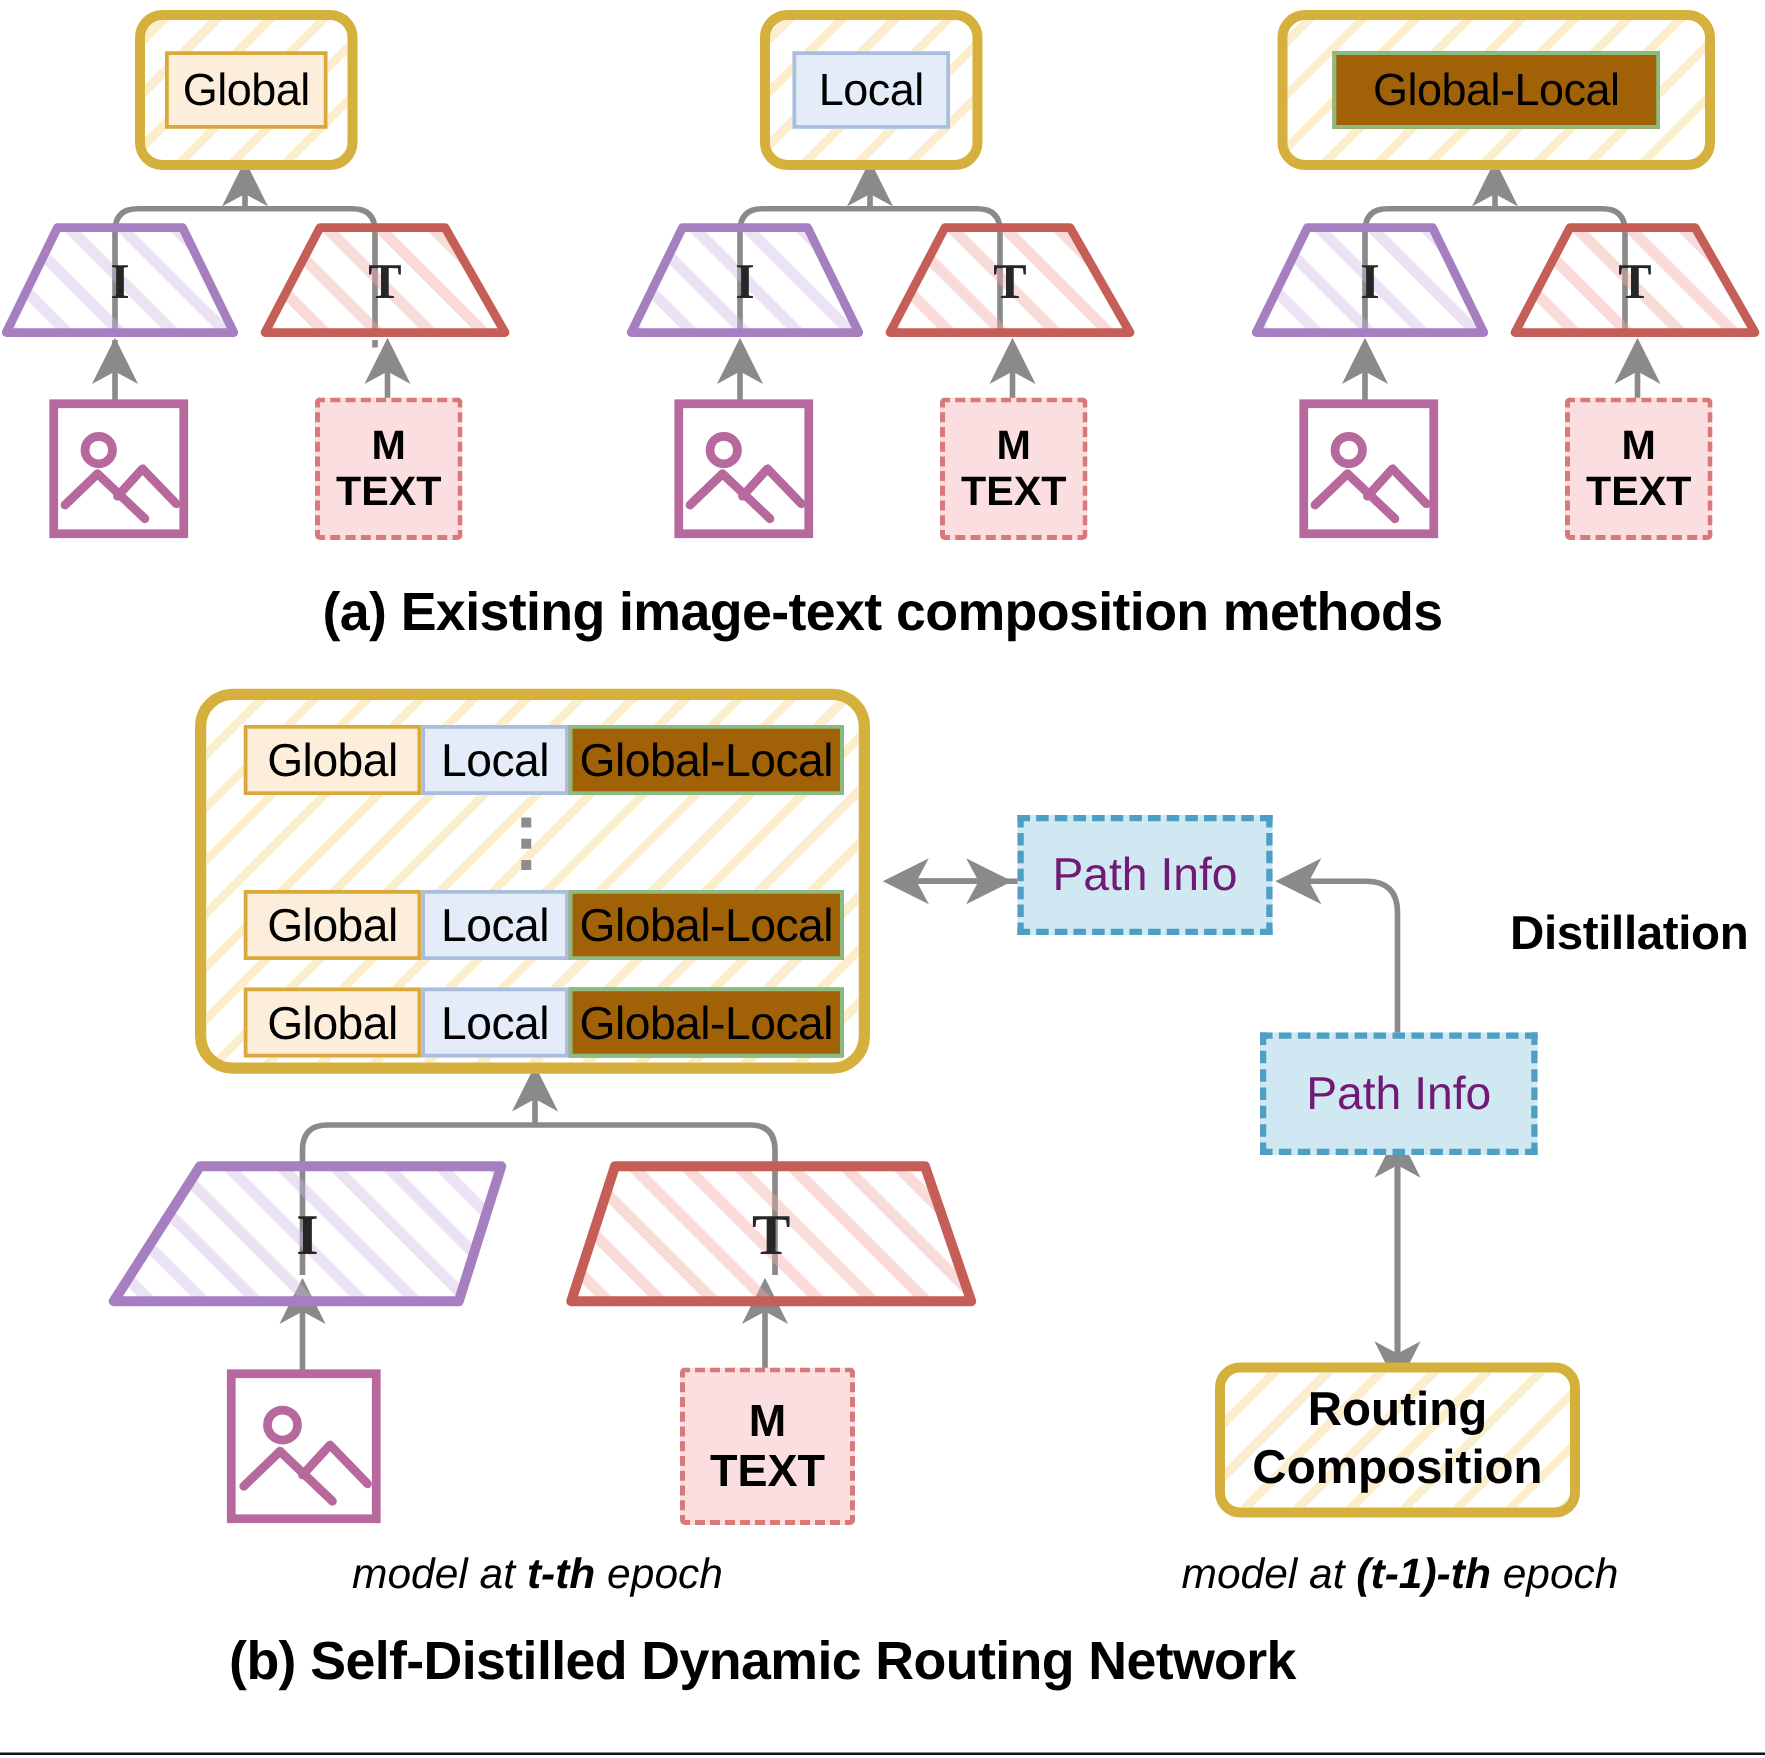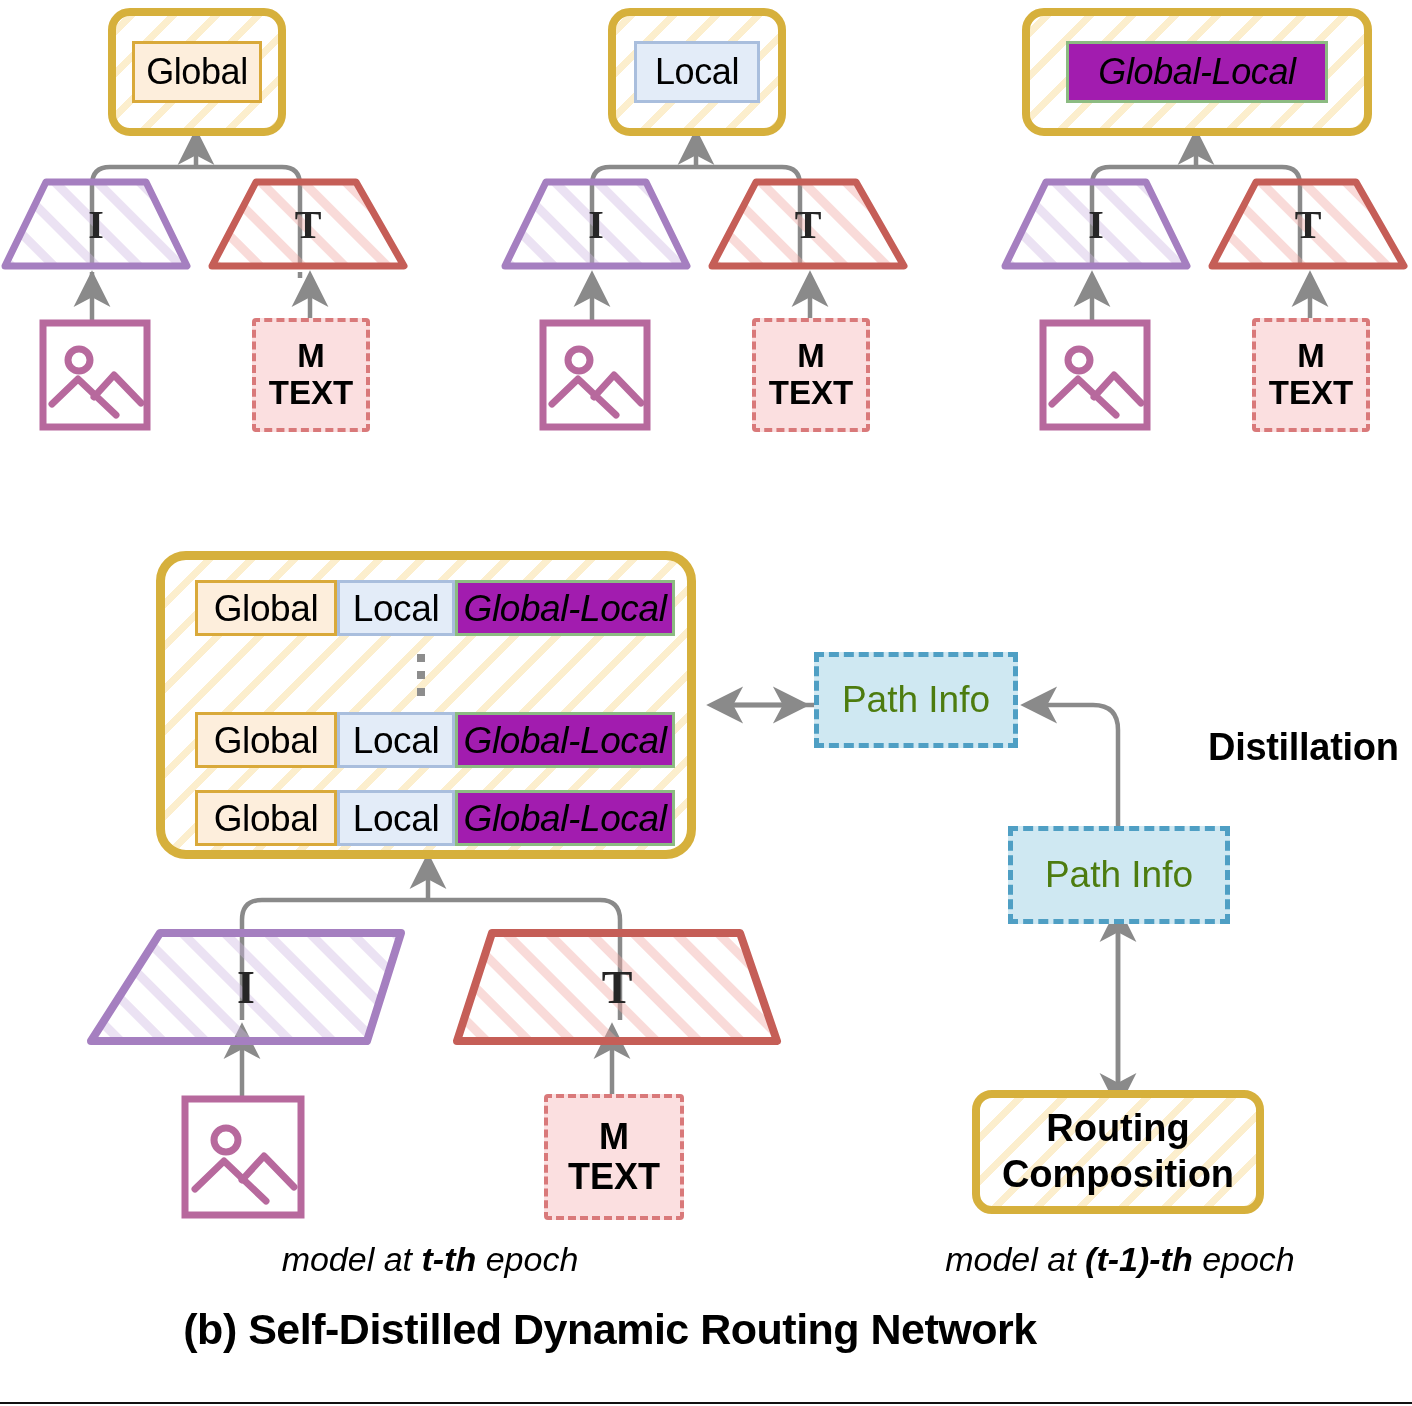--- a/index.html
+++ b/index.html
@@ -29,21 +29,21 @@
     border:3px solid;
     display:flex;align-items:center;justify-content:center;
     box-sizing:border-box;
     font-size:36px;line-height:1;
     letter-spacing:-0.4px;
     white-space:nowrap;
     z-index:2;
   }
   .chip-global{background:#fdeedc;border-color:#d9a93a;}
   .chip-local{background:#e3ecf8;border-color:#a9bedd;}
-  .chip-gl{background:#a21caf;border-color:#8cbb82;font-style:italic;}
+  .chip-gl{background:#a16207;border-color:#8cbb82;}
 
   
   .trap{position:absolute;}
   .trap svg{display:block;overflow:visible;}
   .trap .glyph{
     position:absolute;left:0;top:0;width:100%;height:100%;
     display:flex;align-items:center;justify-content:center;
     font-family:"Liberation Serif",serif;
     font-weight:700;color:#262626;
     pointer-events:none;
@@ -64,21 +64,21 @@
     font-weight:700;color:#000;
     line-height:1.12;
   }
 
   
   .pathinfo{
     position:absolute;box-sizing:border-box;
     background:#cfe8f2;
     border:5px dashed #4f9fc4;
     display:flex;align-items:center;justify-content:center;
-    font-size:37px;color:#4d7c0f;white-space:nowrap;
+    font-size:37px;color:#701a75;white-space:nowrap;
   }
 
   
   .route-row{position:absolute;display:flex;z-index:2;}
   .route-row .chip{font-size:37px;height:100%;}
 
   .dots{position:absolute;display:flex;flex-direction:column;
         align-items:center;justify-content:space-between;z-index:2;}
   .dots span{display:block;width:8px;height:8px;background:#8d8d8d;}
 
@@ -272,20 +272,23 @@
       <path d="M14,86 L40,61 L78,97" fill="none" stroke="#b7699d" stroke-width="7" stroke-linejoin="round" stroke-linecap="round"></path>
       <path d="M56,79 L76,57 L103,85" fill="none" stroke="#b7699d" stroke-width="7" stroke-linejoin="round" stroke-linecap="round"></path>
     </svg>
   </div>
 
   <div class="textbox" style="left:1252px;top:318px;width:118px;height:114px;font-size:33px;">
     <span>M</span>
     <span>TEXT</span>
   </div>
 
+  <div class="caption cap-main" style="left:0;top:466px;width:1412px;">
+    <span>(a) Existing image-text composition methods</span>
+  </div>
 
   <div class="gold-box hatch" style="left:156px;top:551px;width:540px;height:308px;border-radius:30px;border-width:9px;
               display:block;">
     <div class="route-row" style="left:30px;top:20px;width:480px;height:56px;">
       <div class="chip chip-global" style="width:142px;">
         <span>Global</span>
       </div>
       <div class="chip chip-local" style="width:118px;">
         <span>Local</span>
       </div>

